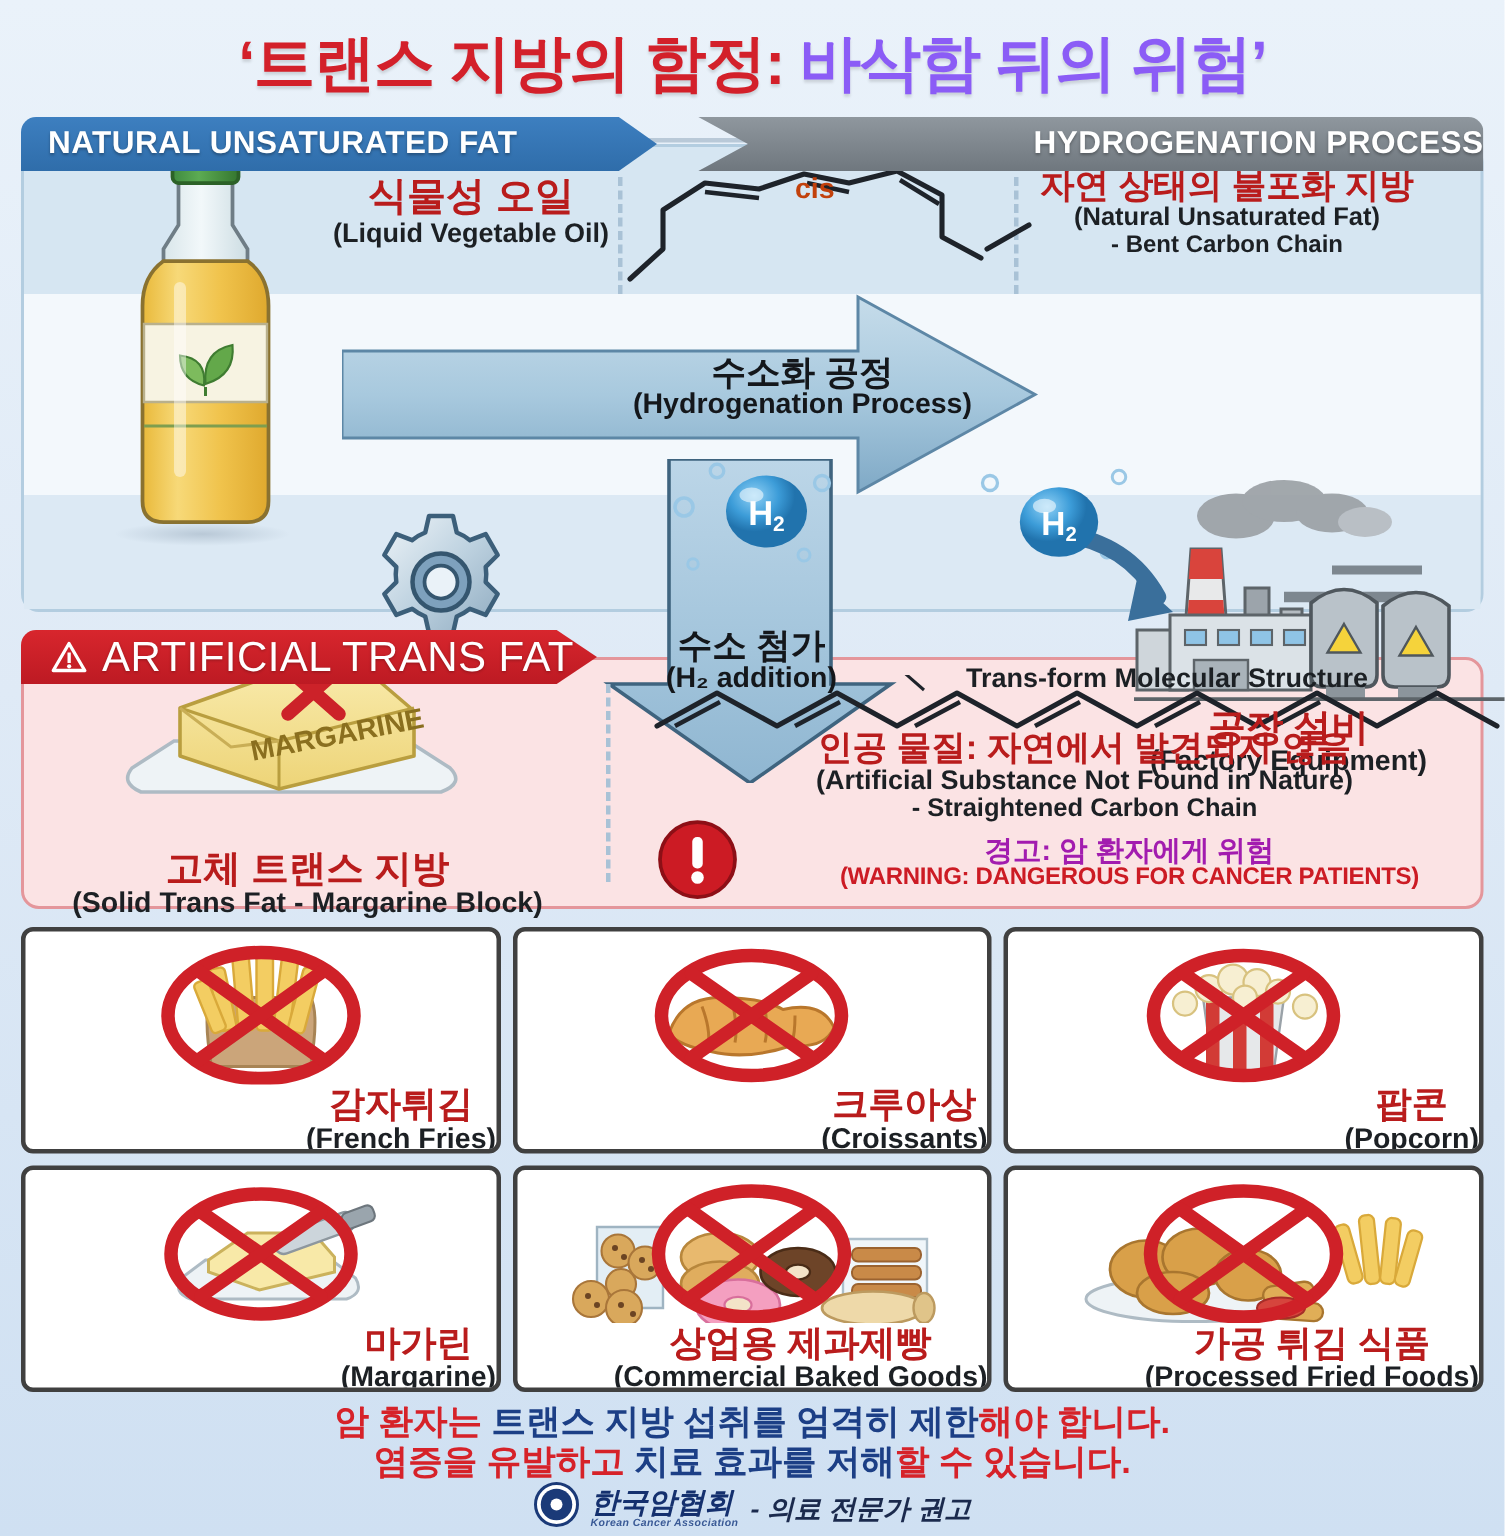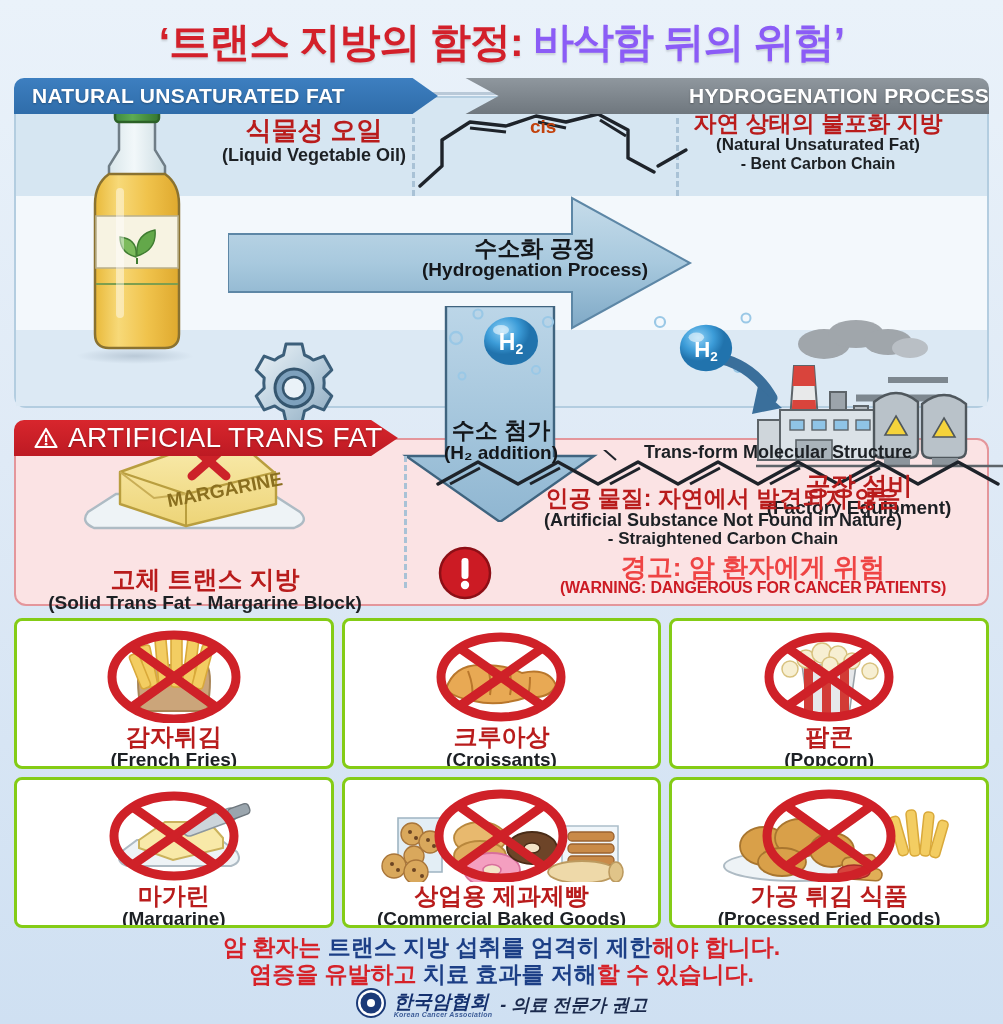--- a/index.html
+++ b/index.html
@@ -177,32 +177,32 @@
   .trans-sub .kr { font-size: 23px; }
   .trans-sub .en { font-size: 18px; }
   .trans-sub .en2 { font-size: 17px; font-weight: 700; color: #1c2024; }
 
   .warn-row {
     position: absolute; left: 424px; top: 126px; width: 566px;
     display: flex; align-items: center; z-index: 6;
   }
   .warn-circle { flex: 0 0 auto; margin-right: 10px; }
   .warn-txt { text-align: center; line-height: 1.02; flex: 1; }
-  .warn-kr { font-size: 26px; font-weight: 900; color: #ef4444; text-align: center; }
+  .warn-kr { font-size: 19px; font-weight: 900; color: #a21caf; text-align: center; }
   .warn-en { font-size: 16px; font-weight: 800; color: #cc1b24; letter-spacing: -.2px; }
 
   
   .food-grid {
     position: absolute; left: 14px; top: 618px; width: 975px; height: 310px;
     display: grid; grid-template-columns: repeat(3, 1fr); grid-template-rows: 1fr 1fr;
     gap: 8px;
   }
   .food-cell {
-    background: #fff; border: 3px solid #84cc16; border-radius: 8px;
-    display: flex; flex-direction: column; align-items: center;
+    background: #fff; border: 3px solid #404040; border-radius: 8px;
+    display: flex; flex-direction: column; align-items: flex-end;
     justify-content: flex-start; padding-top: 6px; position: relative;
     overflow: hidden;
   }
   .food-art { height: 96px; display: flex; align-items: center; justify-content: center; position: relative; width: 100%; }
   .food-name { text-align: center; line-height: 1.04; margin-top: 2px; }
   .food-name .kr { font-size: 24px; }
   .food-name .en { font-size: 19px; }
 
   
   .bottom-msg {

